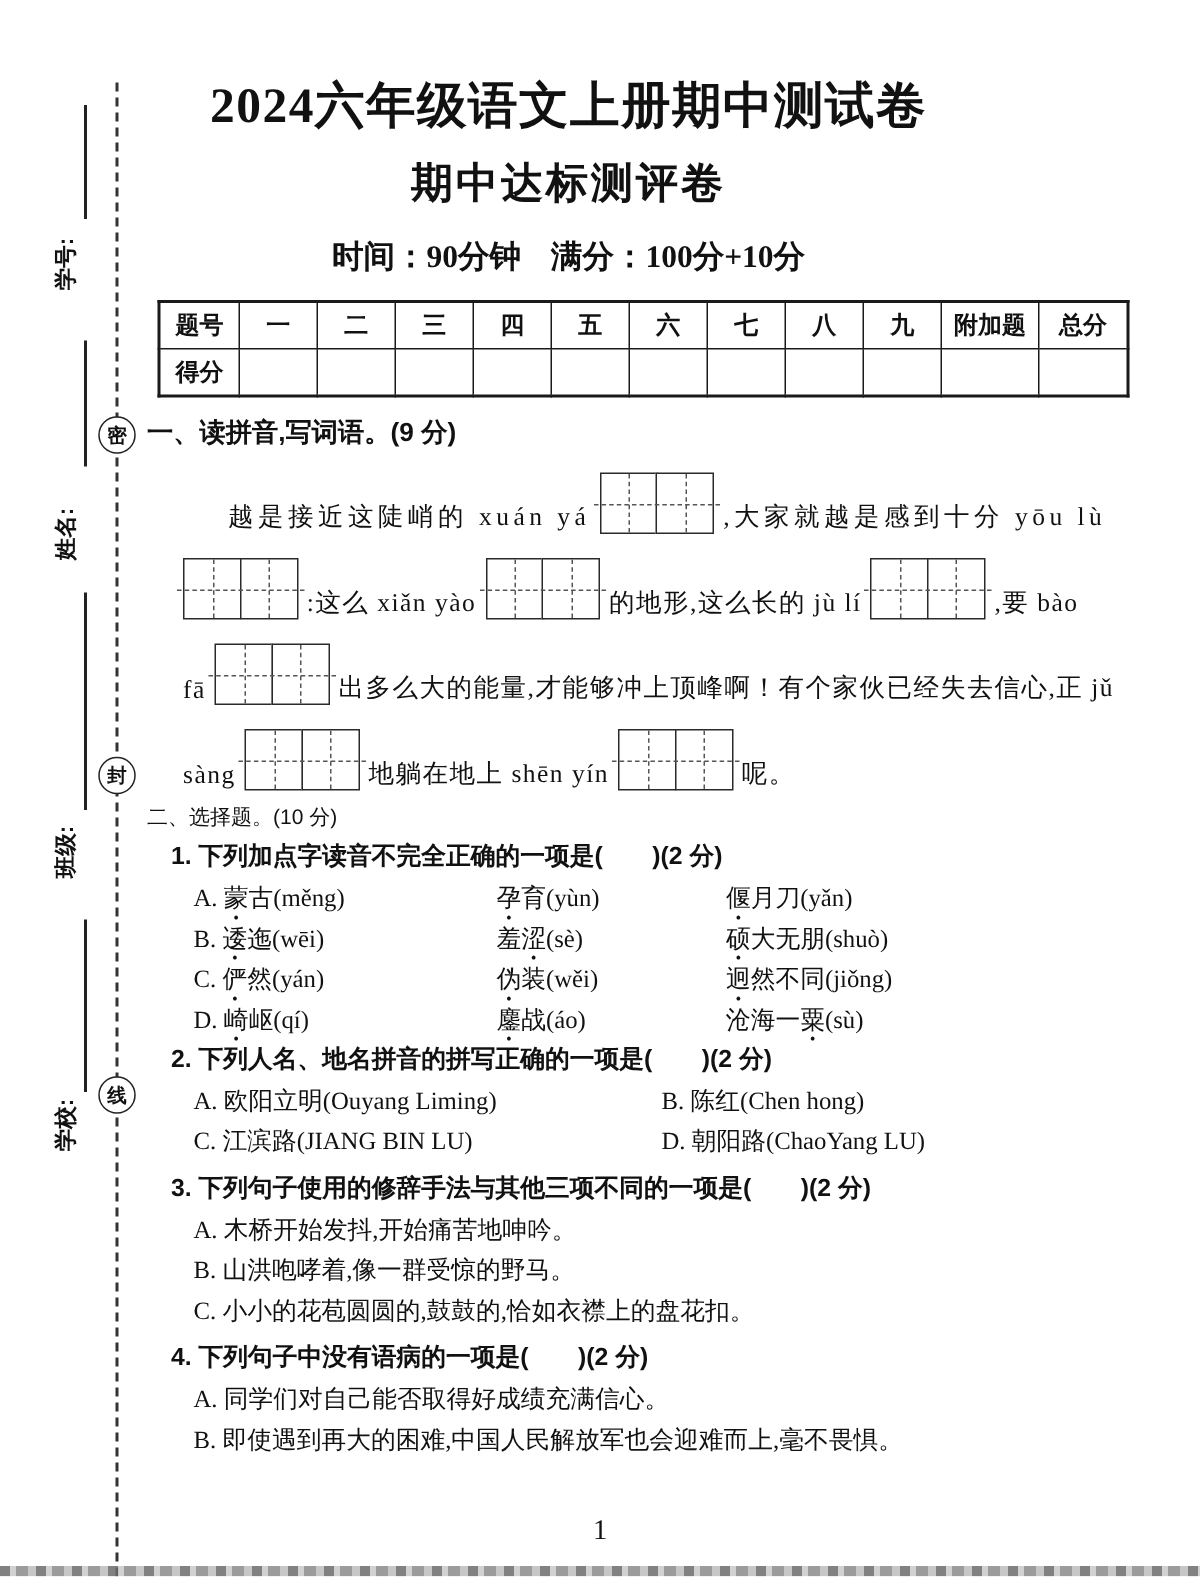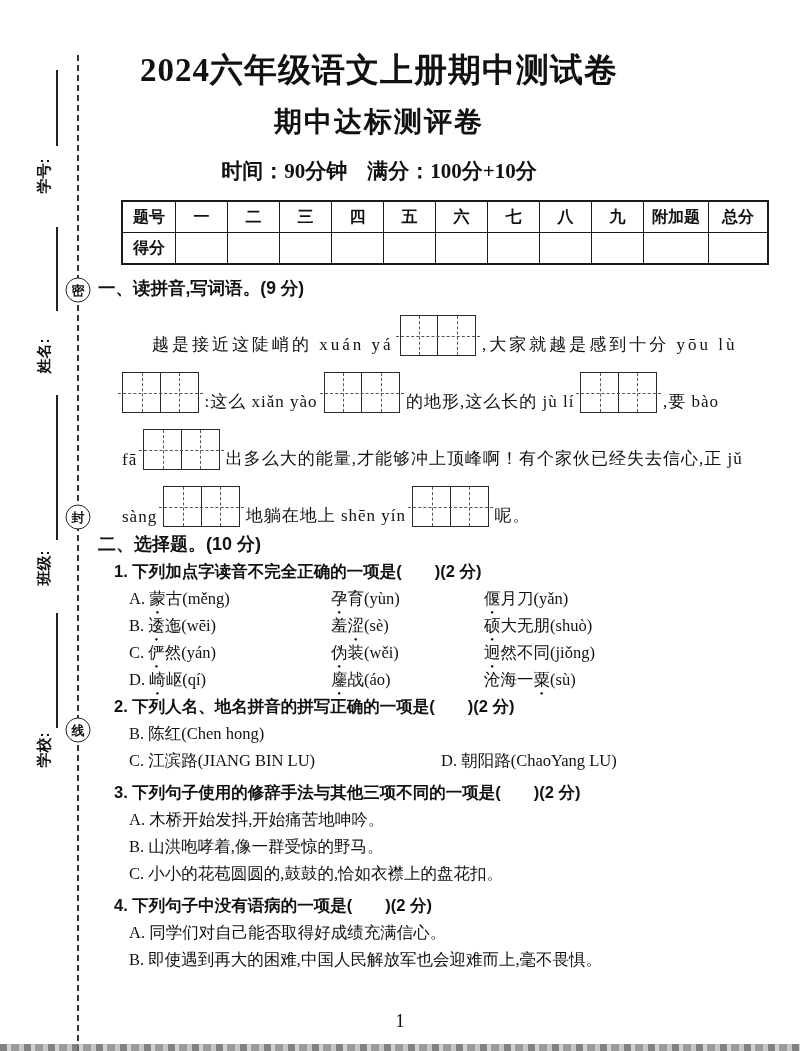--- a/index.html
+++ b/index.html
@@ -21,42 +21,42 @@
 
   
   .title{position:absolute;top:48px;left:379px;transform:translateX(-50%);white-space:nowrap;
          font-size:33px;font-weight:bold;letter-spacing:1px;}
   .subtitle{position:absolute;top:103px;left:379px;transform:translateX(-50%);white-space:nowrap;
             font-size:28px;font-weight:bold;letter-spacing:2px;}
   .infoline{position:absolute;top:157px;left:379px;transform:translateX(-50%);display:flex;gap:20px;
             font-size:21px;font-weight:bold;white-space:nowrap;}
 
   
-  table.score-table{position:absolute;top:200px;left:121px;width:648px;border-collapse:collapse;
+  table.score-table{position:absolute;top:200px;left:105px;width:648px;border-collapse:collapse;
                     table-layout:fixed;font-family:"Liberation Sans",sans-serif;}
   table.score-table td{border:1px solid #1a1a1a;height:30px;text-align:center;vertical-align:middle;
                        font-size:16px;font-weight:bold;padding:0;}
   table.score-table{border:2px solid #1a1a1a;}
 
   
   .s1head{position:absolute;top:276px;left:98px;font-family:"Liberation Sans",sans-serif;
           font-weight:bold;font-size:17.5px;white-space:nowrap;}
   .s1body{position:absolute;top:299px;left:119px;width:640px;}
   .s1line{display:flex;align-items:flex-end;height:57px;white-space:nowrap;}
   .s1line:first-child .s1t{letter-spacing:3px;}
   .s1t{font-size:17px;letter-spacing:1px;margin:0 3px;}
   .wbox{position:relative;display:inline-flex;margin:0 3px;}
   .wbox::after{content:"";position:absolute;left:-4px;right:-4px;top:50%;border-top:1px dashed #555;}
   .wcell{width:39px;height:41px;border:1.5px solid #2a2a2a;box-sizing:border-box;position:relative;background:#fff;}
   .wcell+.wcell{margin-left:-1.5px;}
   .wcell::before{content:"";position:absolute;left:50%;top:0;bottom:0;border-left:1px dashed #555;}
 
   
   .s2{position:absolute;top:531px;left:98px;width:660px;}
-  .s2head{font-family:"Liberation Sans",sans-serif;font-weight:bold;font-size:18px;height:27px;line-height:27px;white-space:nowrap;}
+  .s2head{font-family:"Liberation Sans",sans-serif;font-weight:normal;font-size:14px;height:27px;line-height:27px;white-space:nowrap;}
   .qstem{font-family:"Liberation Sans",sans-serif;font-weight:bold;font-size:16.5px;height:27px;line-height:27px;
          padding-left:16px;white-space:nowrap;}
   .qstem.mt{margin-top:5px;}
   .optrow{height:27px;line-height:27px;padding-left:31px;font-size:16.5px;white-space:nowrap;}
   .grid3{display:grid;grid-template-columns:202px 153px auto;}
   .grid2{display:grid;grid-template-columns:312px auto;}
   .optitem{white-space:nowrap;}
   .dotted{position:relative;}
   .dotted::after{content:"\2022";position:absolute;left:50%;transform:translateX(-50%);bottom:-10px;
                  font-size:11px;line-height:1;color:#111;}
@@ -194,20 +194,21 @@
           <span class="optitem"><span class="dotted">伪</span><span>装(wěi)</span></span>
           <span class="optitem"><span class="dotted">迥</span><span>然不同(jiǒng)</span></span>
         </div>
         <div class="optrow grid3">
           <span class="optitem"><span>D. </span><span class="dotted">崎</span><span>岖(qí)</span></span>
           <span class="optitem"><span class="dotted">鏖</span><span>战(áo)</span></span>
           <span class="optitem"><span>沧海一</span><span class="dotted">粟</span><span>(sù)</span></span>
         </div>
         <div class="qstem">2. 下列人名、地名拼音的拼写正确的一项是(　　)(2 分)</div>
         <div class="optrow grid2">
+          <span class="optitem">A. 欧阳立明(Ouyang Liming)</span>
           <span class="optitem">B. 陈红(Chen hong)</span>
         </div>
         <div class="optrow grid2">
           <span class="optitem">C. 江滨路(JIANG BIN LU)</span>
           <span class="optitem">D. 朝阳路(ChaoYang LU)</span>
         </div>
         <div class="qstem mt">3. 下列句子使用的修辞手法与其他三项不同的一项是(　　)(2 分)</div>
         <div class="optrow"><span class="optitem">A. 木桥开始发抖,开始痛苦地呻吟。</span></div>
         <div class="optrow"><span class="optitem">B. 山洪咆哮着,像一群受惊的野马。</span></div>
         <div class="optrow"><span class="optitem">C. 小小的花苞圆圆的,鼓鼓的,恰如衣襟上的盘花扣。</span></div>

